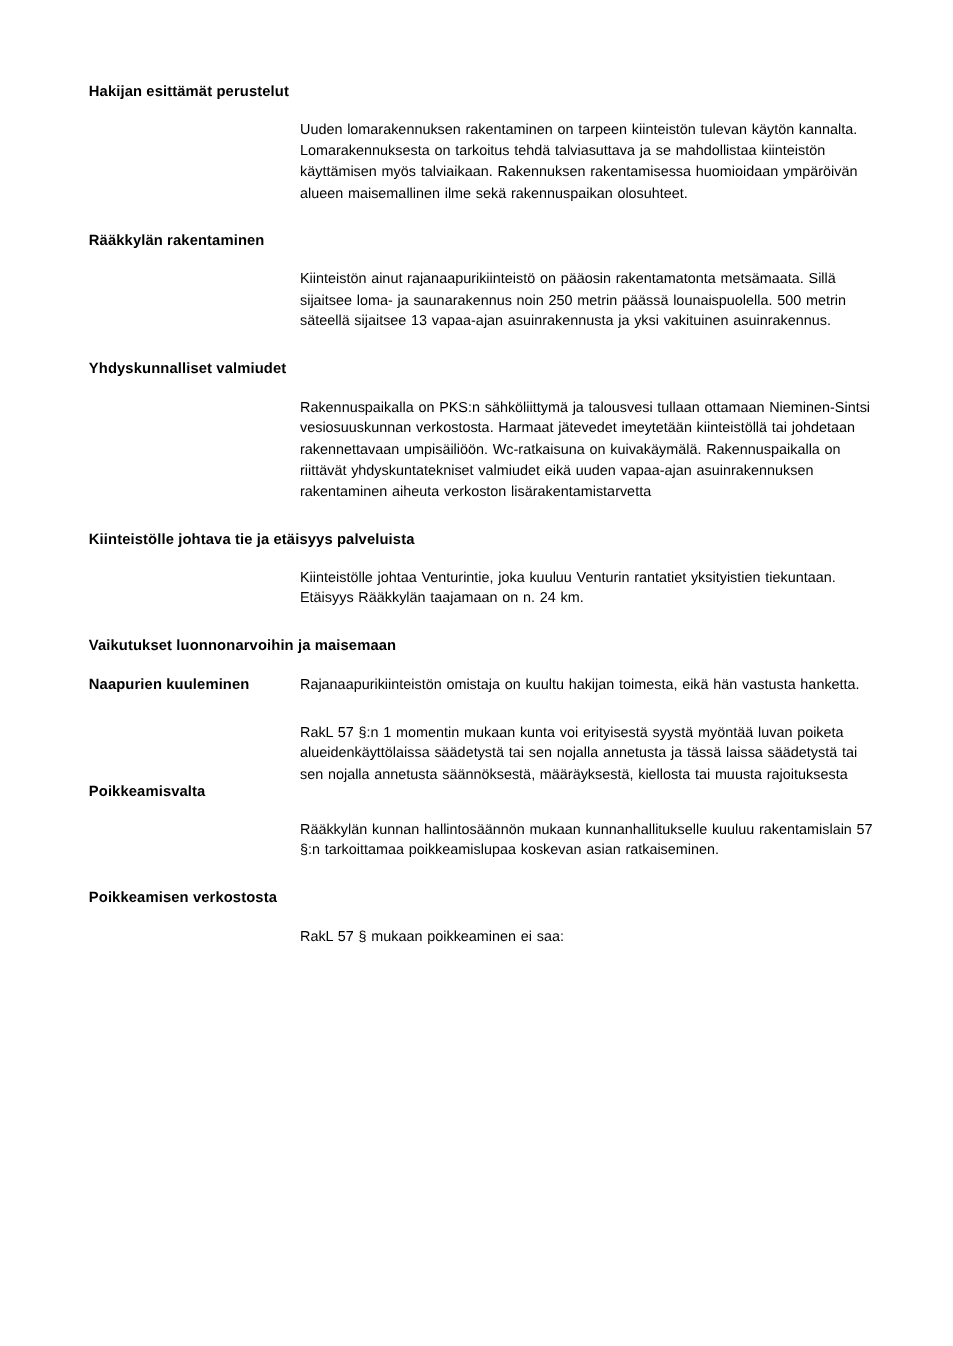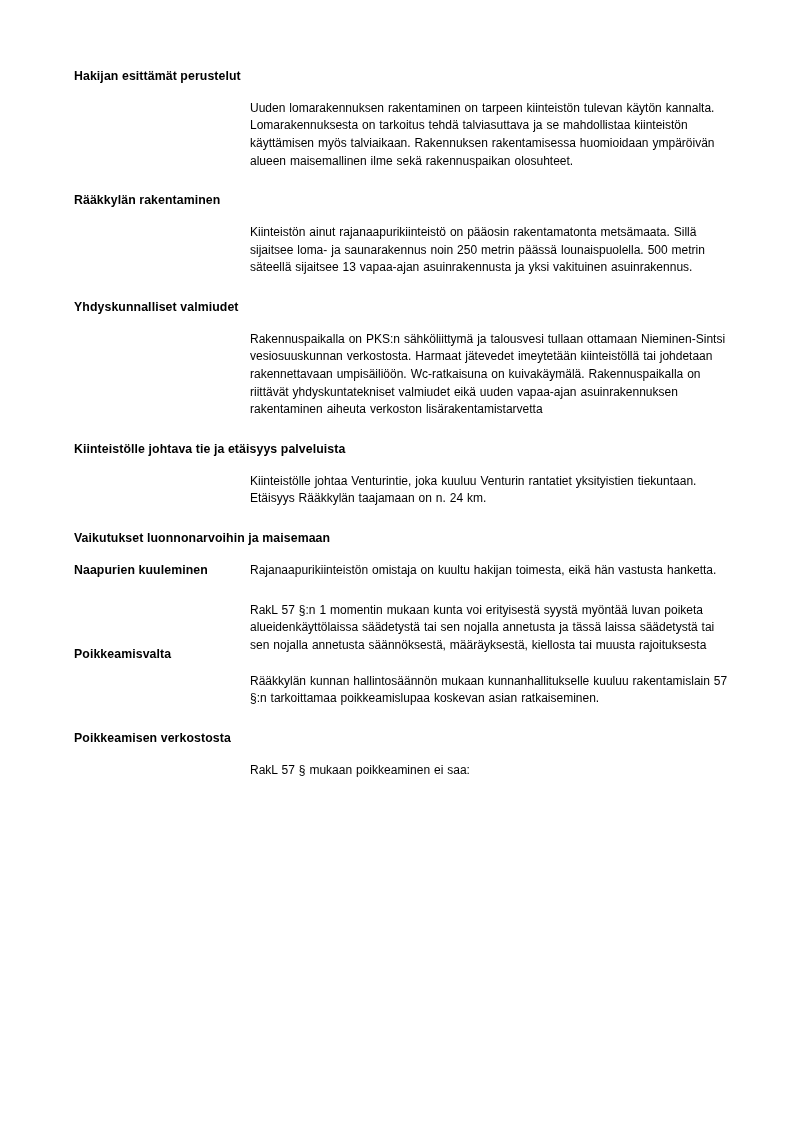--- a/index.html
+++ b/index.html
@@ -34,21 +34,21 @@
     margin: 0 0 22px 176px;
     font-size: 12px;
     line-height: 1.47;
     text-align: left;
     word-spacing: 0.6px;
   }
   .body-block p {
     margin: 0;
   }
   .body-block p + p {
-    margin-top: 18px;
+    margin-top: 28px;
   }
   
   .row {
     display: flex;
     align-items: center;
     margin-bottom: 22px;
   }
   .row .heading {
     width: 176px;
     flex: 0 0 176px;

